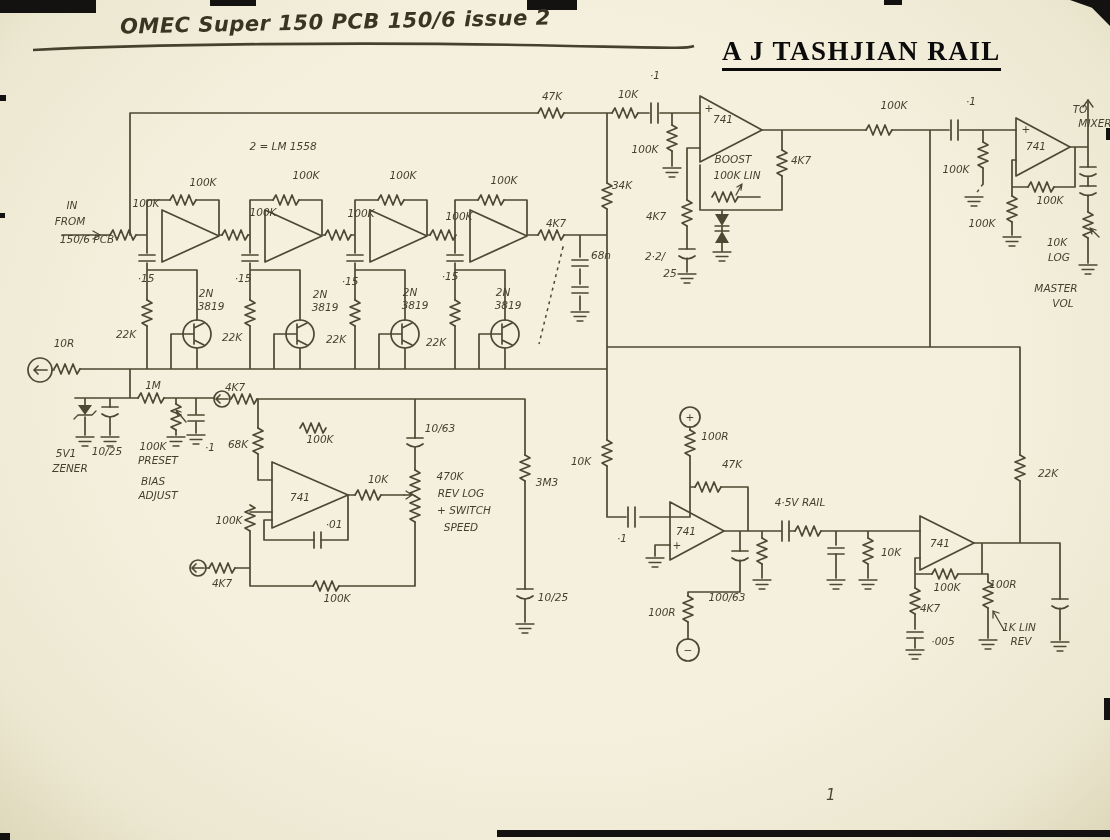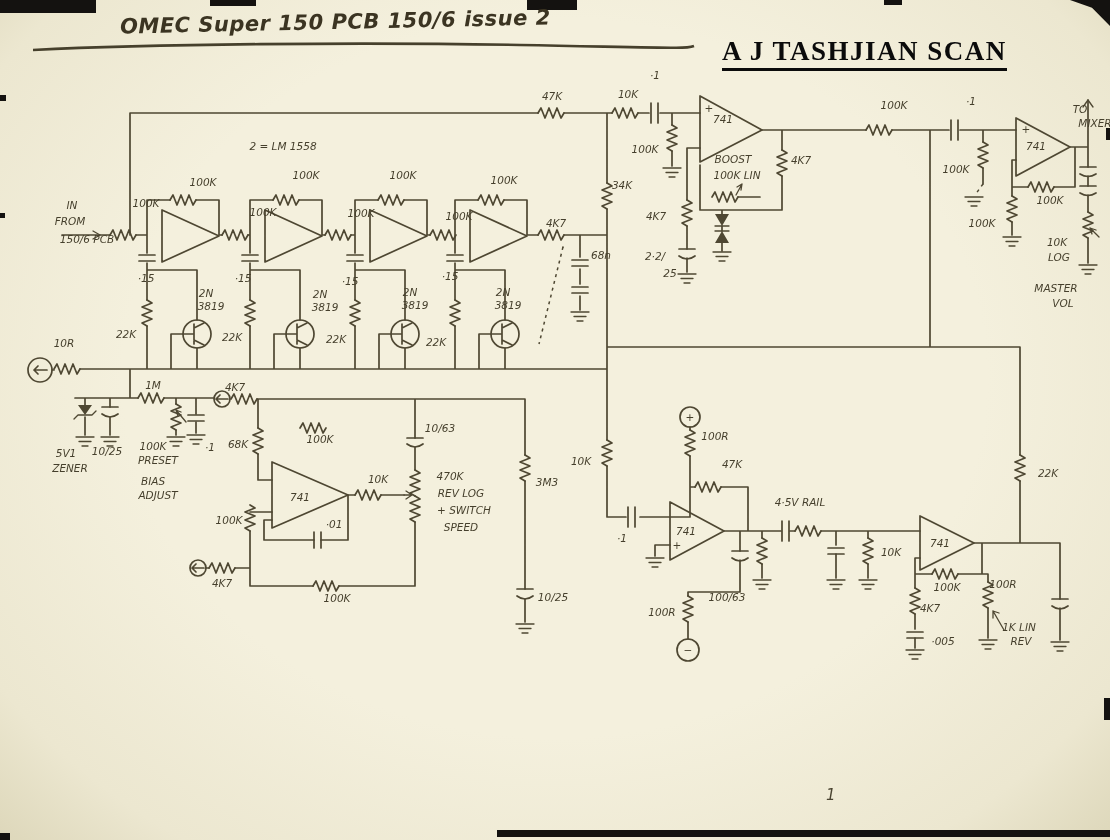--- a/index.html
+++ b/index.html
@@ -34,21 +34,21 @@
   <div class="artifact" style="left:884px;top:0;width:18px;height:5px;"></div>
   <div class="artifact" style="left:1070px;top:0;width:40px;height:26px;clip-path:polygon(0 0,100% 0,100% 100%,55% 30%);"></div>
   <div class="artifact" style="left:497px;top:830px;width:613px;height:7px;"></div>
   <div class="artifact" style="left:0;top:833px;width:10px;height:7px;"></div>
   <div class="artifact" style="left:0;top:95px;width:6px;height:6px;"></div>
   <div class="artifact" style="left:0;top:213px;width:5px;height:5px;"></div>
   <div class="artifact" style="left:1104px;top:698px;width:6px;height:22px;"></div>
   <div class="artifact" style="left:1106px;top:128px;width:4px;height:12px;"></div>
 
   <div class="title">OMEC Super 150 PCB 150/6 issue 2</div>
-  <div class="credit">A J TASHJIAN SCAN</div>
+  <div class="credit">A J TASHJIAN RAIL</div>
   <div class="pagenum">1</div>
 
   <svg width="1110" height="840" viewBox="0 0 1110 840">
     <defs>
       <path id="rz" d="M0,0 L3,-5 L7,5 L11,-5 L15,5 L19,-5 L23,5 L26,0"></path>
       <g id="gn">
           <path d="M-9,0 H9 M-6,4.5 H6 M-3,9 H3"></path>
         </g>
       <g id="fet">
           <circle cx="0" cy="0" r="14"></circle>

